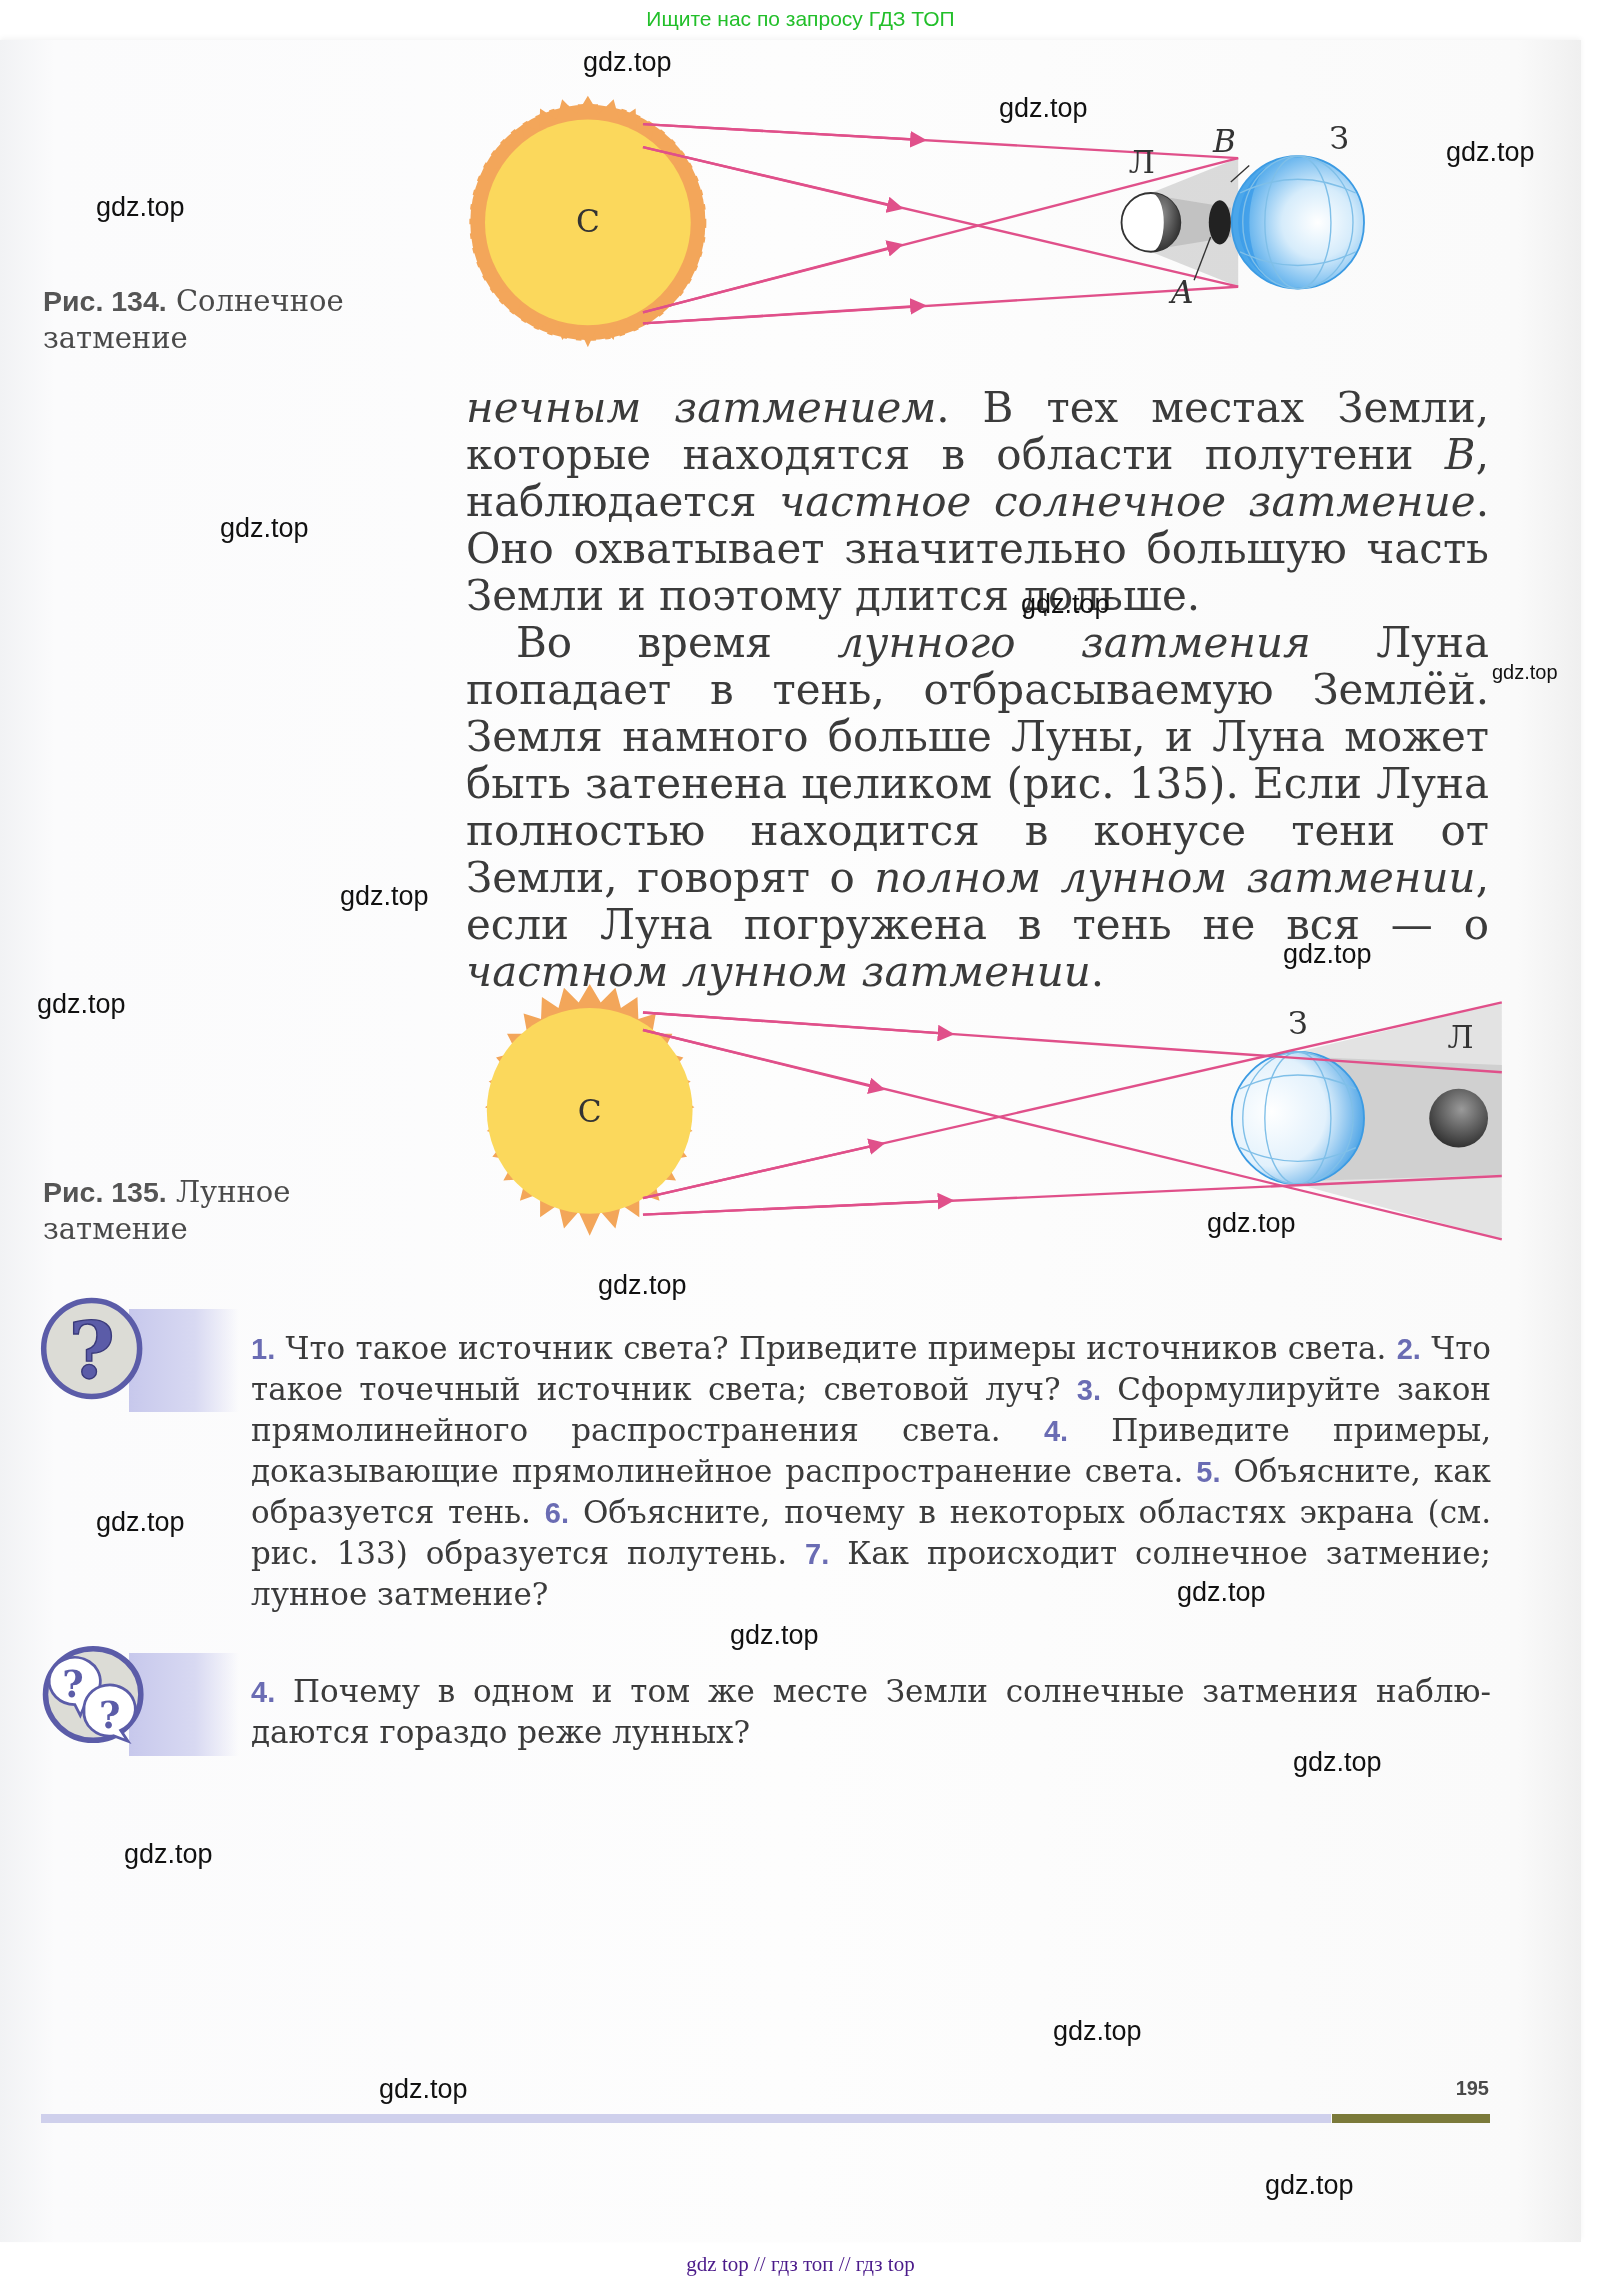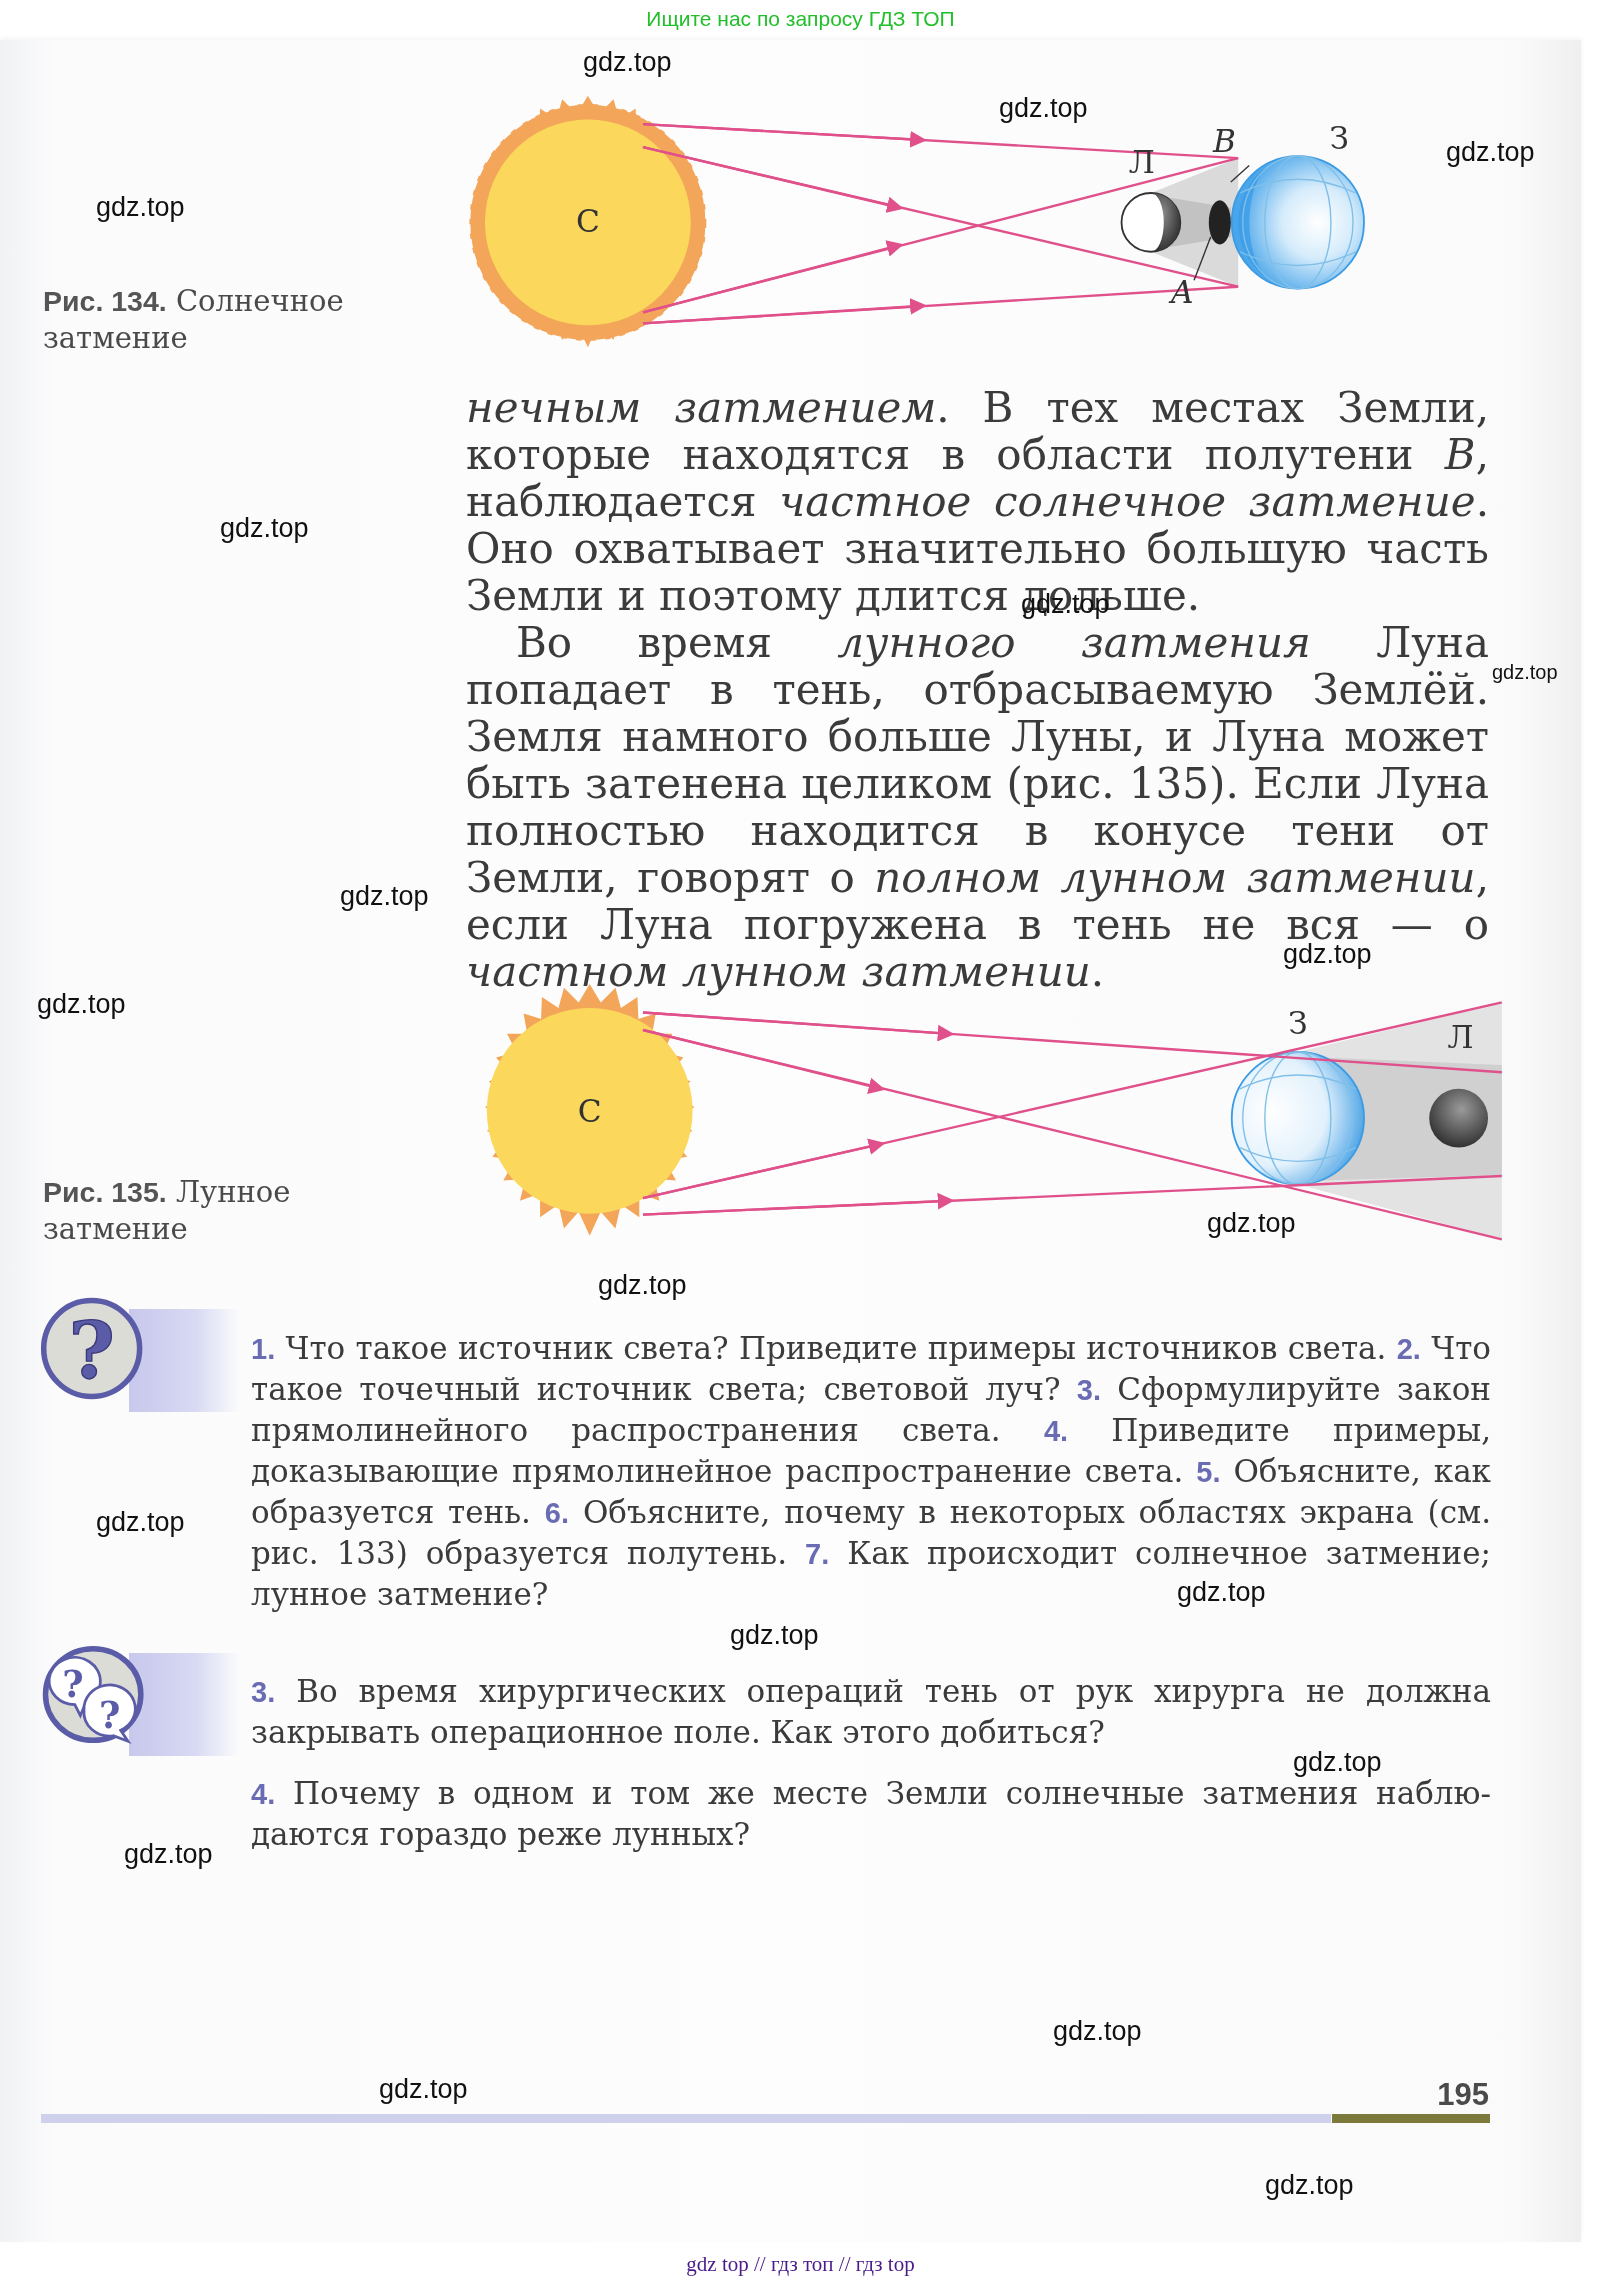--- a/index.html
+++ b/index.html
@@ -19,21 +19,21 @@
   .body-text i { font-style:italic; }
   .qs { position:absolute; left:251px; width:1240px; font-size:31px; line-height:40px; color:#3b3b3b; text-align:justify; }
   .qs p { margin:0; }
   .qs .num { font-family:"Liberation Sans", sans-serif; font-weight:bold; color:#6a6cb3; font-size:29px; }
   .qs2 p { margin-bottom:21px; }
   .wm { position:absolute; font-family:"Liberation Sans", sans-serif; font-size:27px; color:#111; line-height:29px; white-space:nowrap; }
   .wm.small { font-size:20px; }
   .rule { position:absolute; left:41px; top:2114px; width:1290px; height:9.2px; background:#cfd0ec; }
   .rule-accent { position:absolute; left:1332px; top:2114px; width:158px; height:9.2px; background:#7b7a3a; }
   .pagenum { position:absolute; left:1414px; top:2077px; width:75px; text-align:right;
-             font-family:"Liberation Sans", sans-serif; font-weight:bold; font-size:31px; color:#4a4a4a; }
+             font-family:"Liberation Sans", sans-serif; font-weight:bold; font-size:20px; color:#4a4a4a; }
   .footer-links { position:absolute; left:0; top:2252px; width:1601px; text-align:center;
                   font-family:Liberation Serif, serif; font-size:21px; color:#4b1a8a; }
   .qicon { position:absolute; }
   .qbar { position:absolute; height:103px; background:linear-gradient(90deg,#c7c8ec 0%,#d8d9f2 60%,rgba(240,240,250,0) 100%); }
   svg text { font-family:"DejaVu Serif", serif; }
 </style>
 </head>
 <body>
 
 <div class="banner">Ищите нас по запросу ГДЗ ТОП</div>
@@ -188,24 +188,20 @@
 
 <div class="qbar" style="left:129px;top:1653px;width:110px;"></div>
 <svg class="qicon" style="left:40px;top:1644px" width="110" height="101" viewBox="0 0 120 110">
   <ellipse cx="58" cy="55" rx="52" ry="50" fill="#dcdcd6" stroke="#5b5ca8" stroke-width="6"></ellipse>
   <path d="M10,38 a28,26 0 1 1 40,26 l-6,14 l-6,-12 a28,26 0 0 1 -28,-28z" fill="#ffffff" stroke="#5b5ca8" stroke-width="3"></path>
   <text x="36" y="58" text-anchor="middle" font-family="Liberation Sans, sans-serif" font-weight="bold" font-size="40" fill="#5b5ca8">?</text>
   <path d="M48,72 a28,26 0 1 1 40,22 l8,12 l-16,-6 a28,26 0 0 1 -32,-28z" fill="#ffffff" stroke="#5b5ca8" stroke-width="3"></path>
   <text x="76" y="92" text-anchor="middle" font-family="Liberation Sans, sans-serif" font-weight="bold" font-size="40" fill="#5b5ca8">?</text>
 </svg>
 <div class="qs qs2" style="top:1671px;">
-  <p>
-    <span class="num">3.</span>
-    <span>Во время хирургических операций тень от рук хирурга не должна закрывать операционное поле. Как этого добиться?</span>
-  </p>
   <p>
     <span class="num">4.</span>
     <span>Почему в одном и том же месте Земли солнечные затмения наблю­даются гораздо реже лунных?</span>
   </p>
 </div>
 
 <div class="pagenum">195</div>
 <div class="rule"></div>
 <div class="rule-accent"></div>
 

